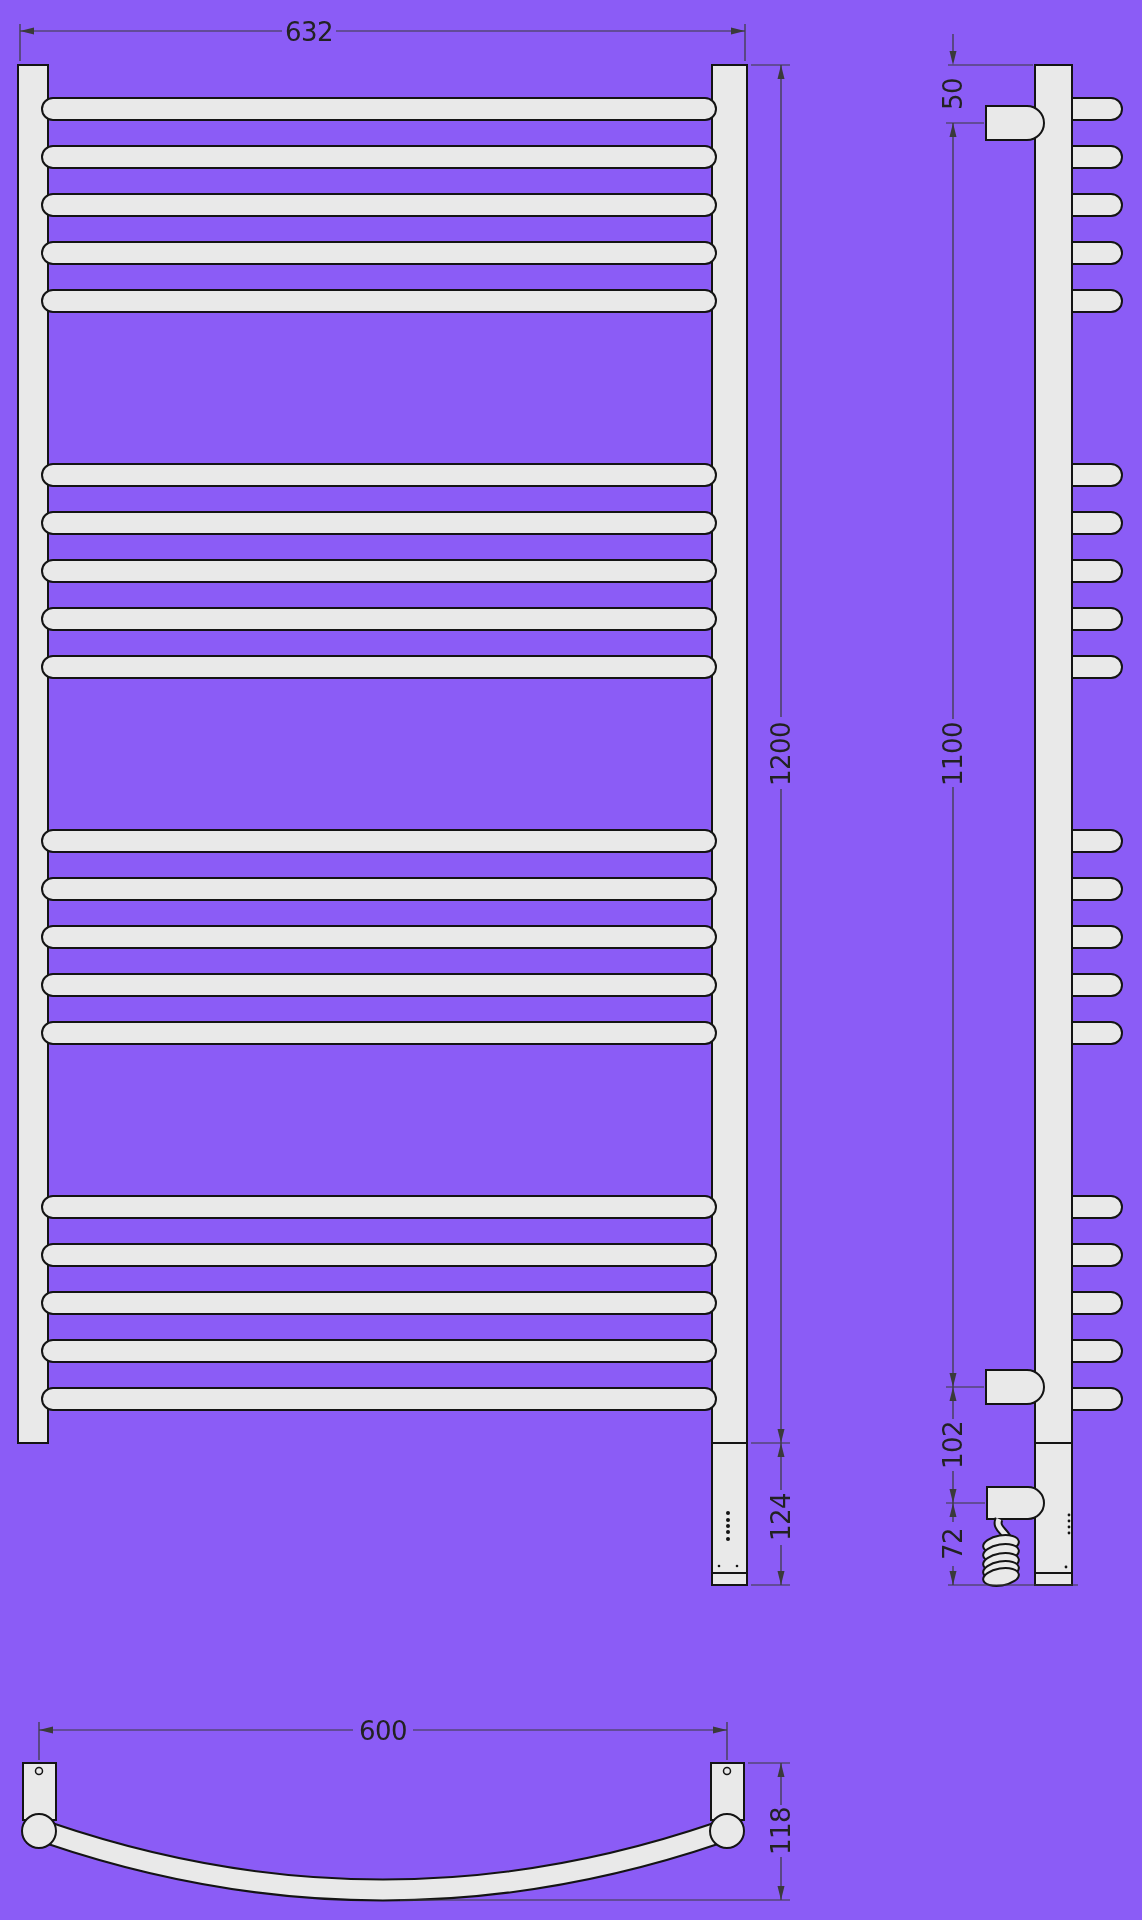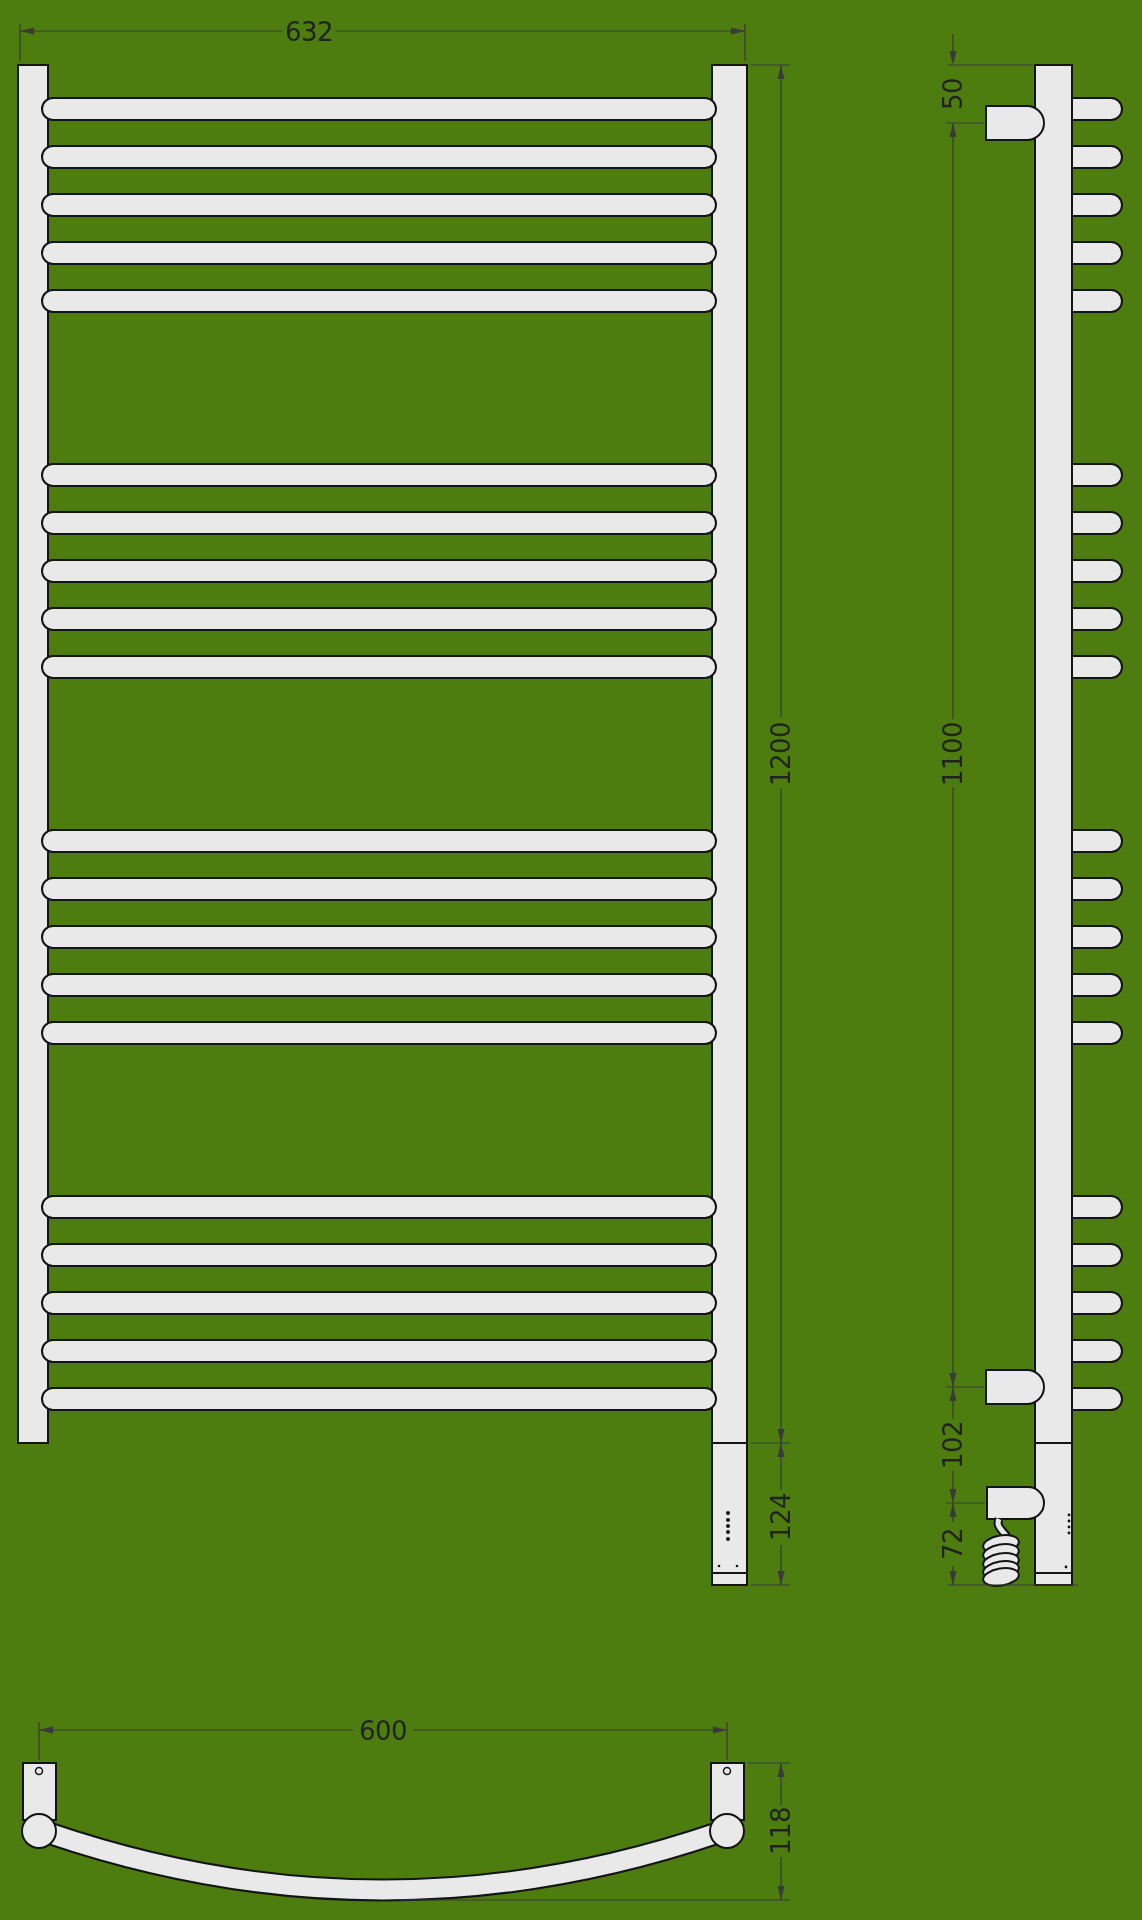--- a/index.html
+++ b/index.html
@@ -1,16 +1,16 @@
 <!DOCTYPE html>
 <html><head>
 <meta charset="utf-8">
 <style>
   html,body{margin:0;padding:0;background:#ffffff;}
-  .stage{position:relative;width:1142px;height:1920px;background:#4d7c0f;overflow:hidden;}
+  .stage{position:relative;width:1142px;height:1920px;background:#8b5cf6;overflow:hidden;}
   svg{display:block;}
   .part{fill:#e9e9e9;stroke:#141414;stroke-width:2;}
   .partline{stroke:#141414;stroke-width:2;fill:none;}
   .dim{stroke:#3a3a3a;stroke-width:1.2;fill:none;}
   .arr{fill:#3a3a3a;stroke:none;}
   .dimtext{font-family:"DejaVu Sans",sans-serif;font-size:26px;letter-spacing:-0.5px;fill:#222;}
   .dot{fill:#141414;stroke:none;}
 </style>
 </head>
 <body>

